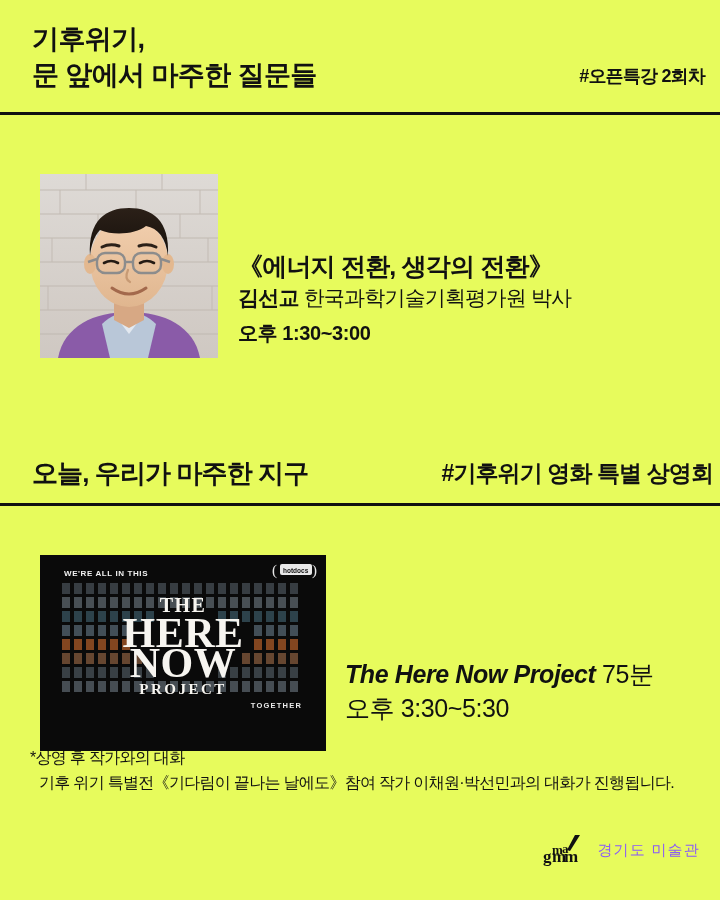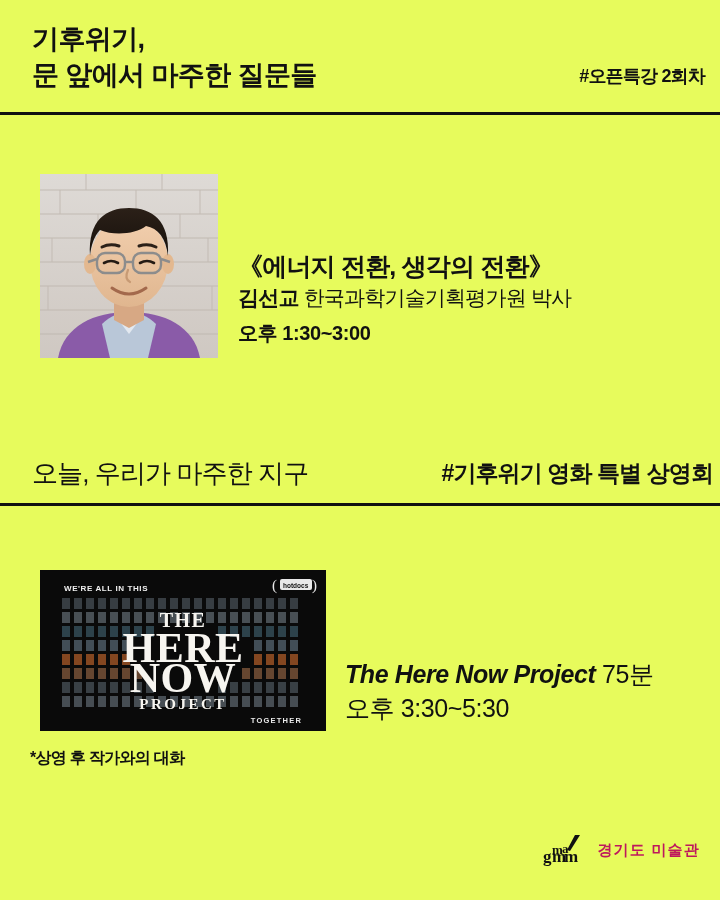--- a/index.html
+++ b/index.html
@@ -115,21 +115,21 @@
     position: absolute;
     left: 0; top: 440px;
     width: 720px;
     height: 63px;
   }
   .section2-title {
     position: absolute;
     left: 32px;
     top: 16px;
     font-size: 26px;
-    font-weight: 400;
+    font-weight: 700;
     letter-spacing: -0.9px;
   }
   .section2-tag {
     position: absolute;
     right: 7px;
     top: 18px;
     font-size: 23px;
     font-weight: 700;
     letter-spacing: -0.9px;
   }
@@ -138,23 +138,23 @@
   .film {
     position: absolute;
     left: 0; top: 503px;
     width: 720px;
     height: 397px;
   }
 
   .film-poster {
     position: absolute;
     left: 40px;
-    top: 67px;
+    top: 52px;
     width: 286px;
-    height: 161px;
+    height: 196px;
     background: #0a0a0a;
     overflow: hidden;
   }
   .film-poster svg { display: block; width: 286px; height: 161px; }
 
   .film-text {
     position: absolute;
     left: 345px;
     top: 155px;
     width: 370px;
@@ -181,41 +181,41 @@
     line-height: 1.3;
   }
 
   
   .footnote {
     position: absolute;
     left: 30px;
     top: 746px;
     width: 680px;
     font-size: 16px;
-    font-weight: 700;
+    font-weight: 400;
     letter-spacing: -0.7px;
     line-height: 1.55;
   }
   .footnote-line2 { padding-left: 9px; }
 
   
   .logo {
     position: absolute;
     right: 20px;
     top: 832px;
     display: flex;
     align-items: center;
     gap: 9px;
   }
   .logo-mark { width: 46px; height: 36px; display: block; }
   .logo-text {
     font-size: 15px;
-    font-weight: 700;
+    font-weight: 400;
     letter-spacing: 1.2px;
-    color: #be185d;
+    color: #8b5cf6;
   }
 </style>
 </head>
 <body>
 
 <div class="poster">
 
   <div class="header">
     <div class="header-title">기후위기,
 문 앞에서 마주한 질문들</div>
@@ -482,20 +482,21 @@
     </div>
 
     <div class="film-text">
       <div class="film-title-line"><span class="ttl">The Here Now Project</span> <span class="dur">75분</span></div>
       <div class="film-time">오후 3:30~5:30</div>
     </div>
   </div>
 
   <div class="footnote">
     <div>*상영 후 작가와의 대화</div>
+    <div class="footnote-line2">기후 위기 특별전《기다림이 끝나는 날에도》참여 작가 이채원·박선민과의 대화가 진행됩니다.</div>
   </div>
 
   <div class="logo">
     <svg class="logo-mark" viewBox="0 0 46 36" xmlns="http://www.w3.org/2000/svg" aria-hidden="true">
       <g fill="#111111" font-family="Liberation Serif, serif" font-weight="700">
         <text x="1" y="30" font-size="17">g</text>
         <text x="10" y="30" font-size="17">m</text>
         <text x="22" y="30" font-size="17">m</text>
         <text x="10" y="22" font-size="13">m</text>
         <text x="20" y="21" font-size="13">a</text>

